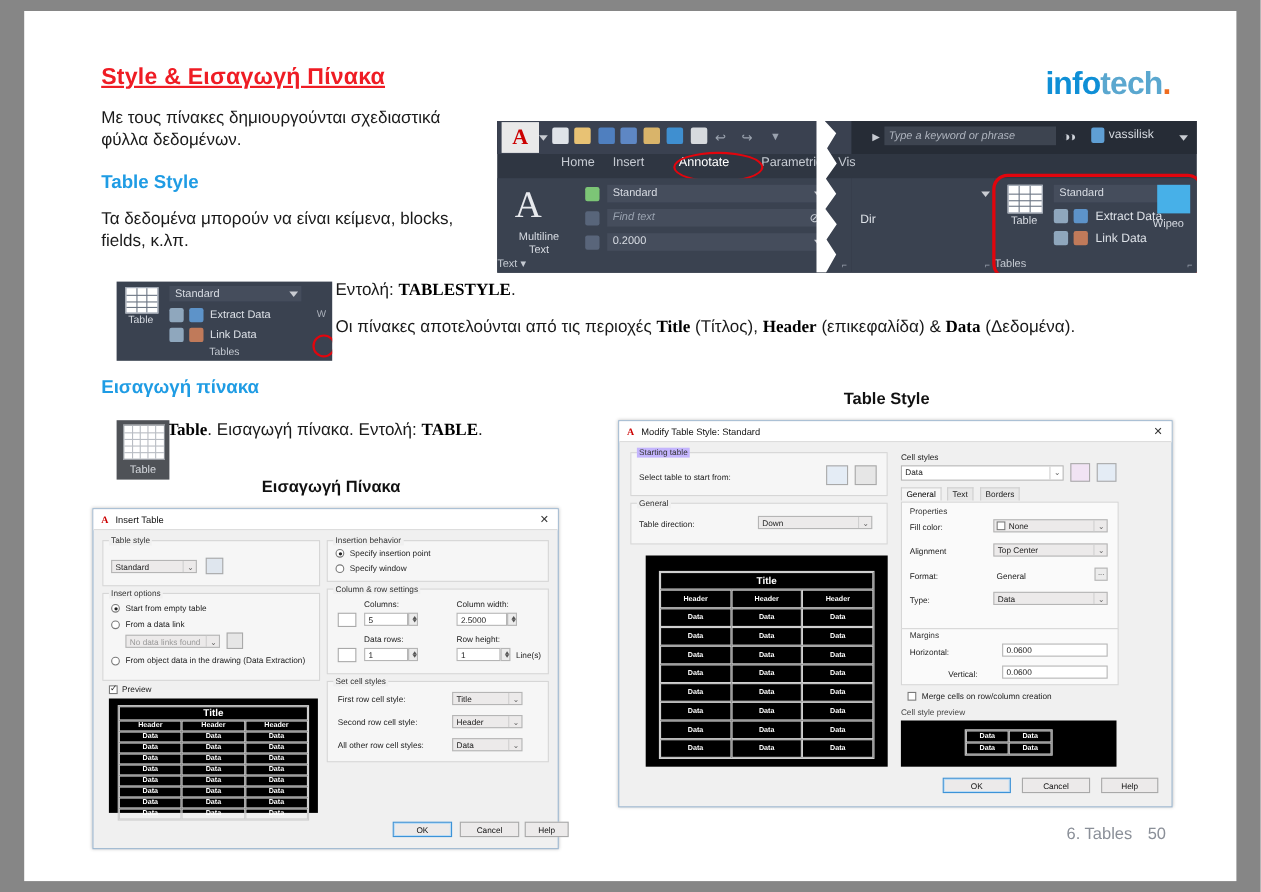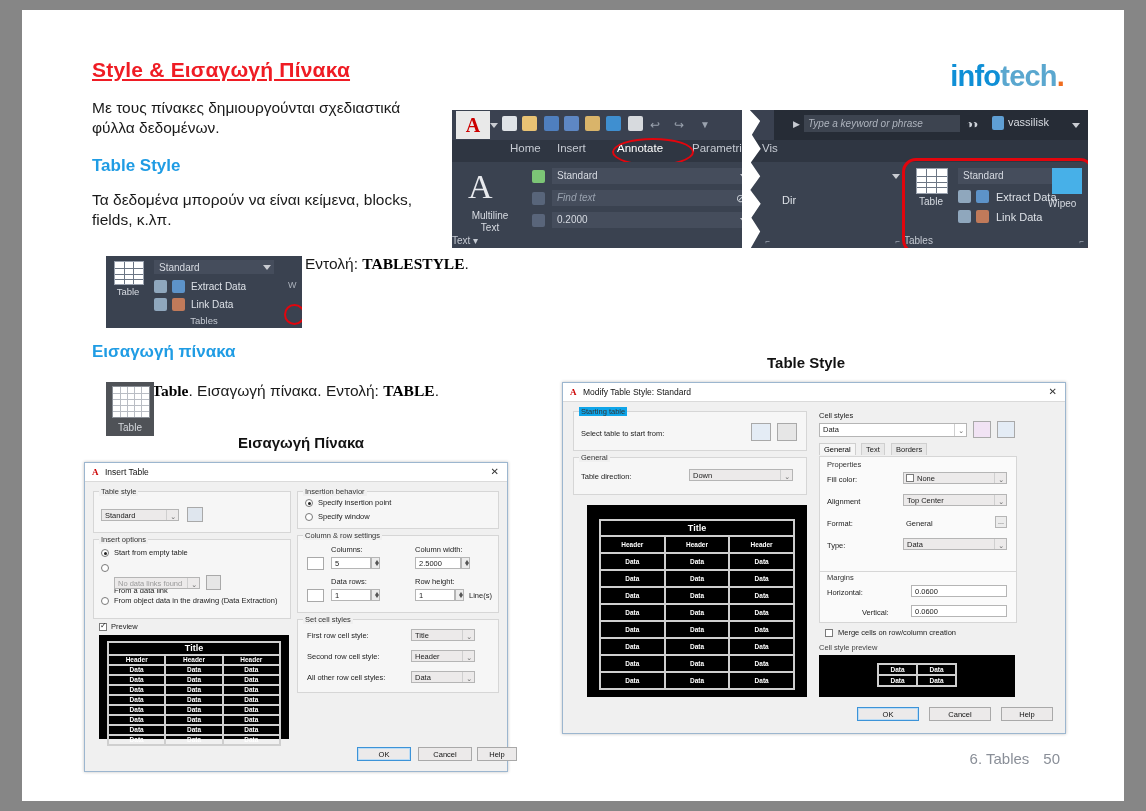--- a/index.html
+++ b/index.html
@@ -204,20 +204,23 @@
   <div class="para p1">Με τους πίνακες δημιουργούνται σχεδιαστικά φύλλα δεδομένων.</div>
 
   <div class="subhead sub1">Table Style</div>
 
   <div class="para p2">Τα δεδομένα μπορούν να είναι κείμενα, blocks, fields, κ.λπ.</div>
 
   <div class="cmd1">
     <span>Εντολή: </span><b class="bk">TABLESTYLE</b><span>.</span>
   </div>
 
+  <div class="cmd2">
+    <span>Οι πίνακες αποτελούνται από τις περιοχές </span><b class="bk">Title</b><span> (Τίτλος), </span><b class="bk">Header</b><span> (επικεφαλίδα) &amp; </span><b class="bk">Data</b><span> (Δεδομένα).</span>
+  </div>
 
   <div class="subhead sub2">Εισαγωγή πίνακα</div>
 
   <div class="tablecmd">
     <b class="bk">Table</b><span>. Εισαγωγή πίνακα. Εντολή: </span><b class="bk">TABLE</b><span>.</span>
   </div>
 
   <div class="caption cap-insert">Εισαγωγή Πίνακα</div>
   <div class="caption cap-style">Table Style</div>
 
@@ -366,21 +369,21 @@
       <span>Standard</span>
       <span class="sep"></span><span class="cv">⌄</span>
     </div>
     <div class="iconbtn" style="left:102px;top:44px;width:16px;height:15px;background:#dfe6ee;"></div>
 
     <div class="grp" style="left:8px;top:76px;width:196px;height:78px;"></div>
     <div class="grp-lbl" style="left:14px;top:72px;background:#f0f0f0;padding:0 2px;">Insert options</div>
     <div class="radio on" style="left:16px;top:86px;"></div>
     <div class="lbl" style="left:29px;top:85px;">Start from empty table</div>
     <div class="radio" style="left:16px;top:101px;"></div>
-    <div class="lbl" style="left:29px;top:100px;margin-top:23px;">From a data link</div>
+    <div class="lbl" style="left:29px;top:100px;">From a data link</div>
     <div class="combo" style="left:29px;top:114px;width:86px;color:#9a9a9a;">
       <span>No data links found</span>
       <span class="sep"></span><span class="cv">⌄</span>
     </div>
     <div class="iconbtn" style="left:121px;top:112px;width:15px;height:15px;background:#e6e6e6;"></div>
     <div class="radio" style="left:16px;top:134px;"></div>
     <div class="lbl" style="left:29px;top:133px;">From object data in the drawing (Data Extraction)</div>
 
     <div class="chk on" style="left:14px;top:160px;"></div>
     <div class="lbl" style="left:26px;top:159px;">Preview</div>
@@ -502,21 +505,21 @@
   </div>
 
   <div class="dlg" style="left:540px; top:372px; width:502px; height:350px;">
     <div class="dlg-tb">
       <span class="aicon">A</span>
       <span class="ttl">Modify Table Style: Standard</span>
       <span class="x">✕</span>
     </div>
 
     <div class="grp" style="left:10px;top:28px;width:232px;height:38px;"></div>
-    <div class="grp-lbl" style="left:16px;top:24px;background:#0ea5e9;padding:0 2px;">Starting table</div>
+    <div class="grp-lbl" style="left:16px;top:24px;background:#c4b5fd;padding:0 2px;">Starting table</div>
     <div class="lbl" style="left:18px;top:46px;">Select table to start from:</div>
     <div class="iconbtn" style="left:188px;top:40px;width:20px;height:18px;background:#e4ecf5;"></div>
     <div class="iconbtn" style="left:214px;top:40px;width:20px;height:18px;background:#e6e6e6;"></div>
 
     <div class="grp" style="left:10px;top:74px;width:232px;height:36px;"></div>
     <div class="grp-lbl" style="left:16px;top:70px;background:#f0f0f0;padding:0 2px;">General</div>
     <div class="lbl" style="left:18px;top:89px;">Table direction:</div>
     <div class="combo" style="left:126px;top:86px;width:104px;">
       <span>Down</span>
       <span class="sep"></span><span class="cv">⌄</span>

